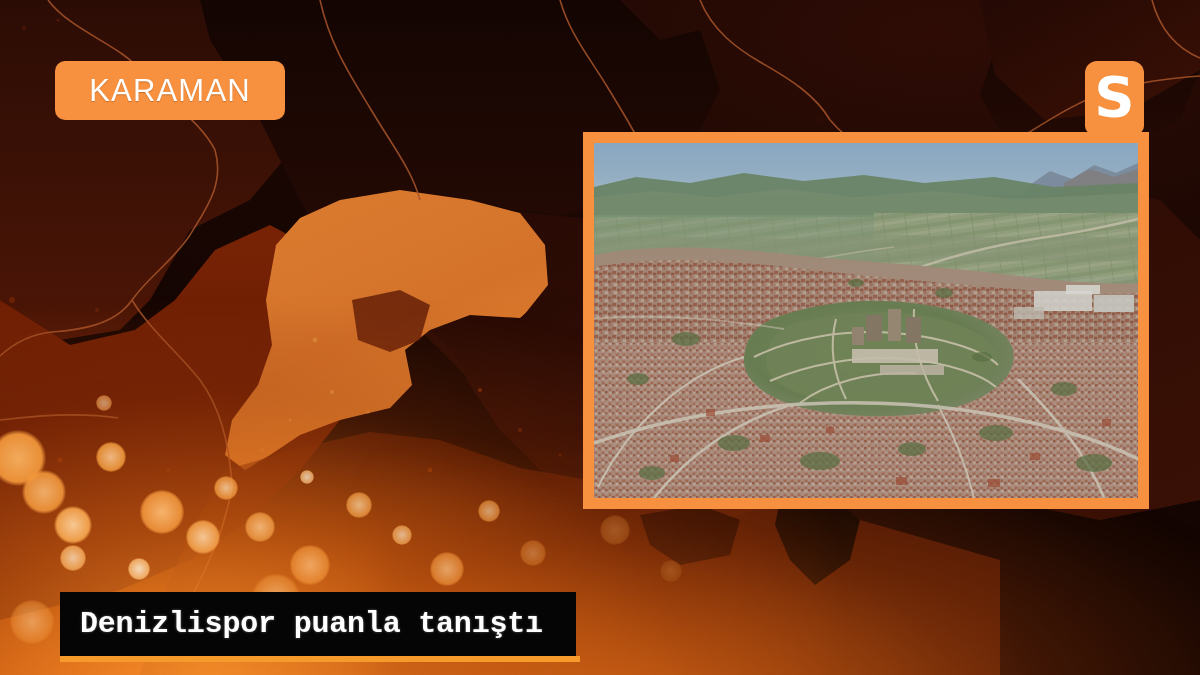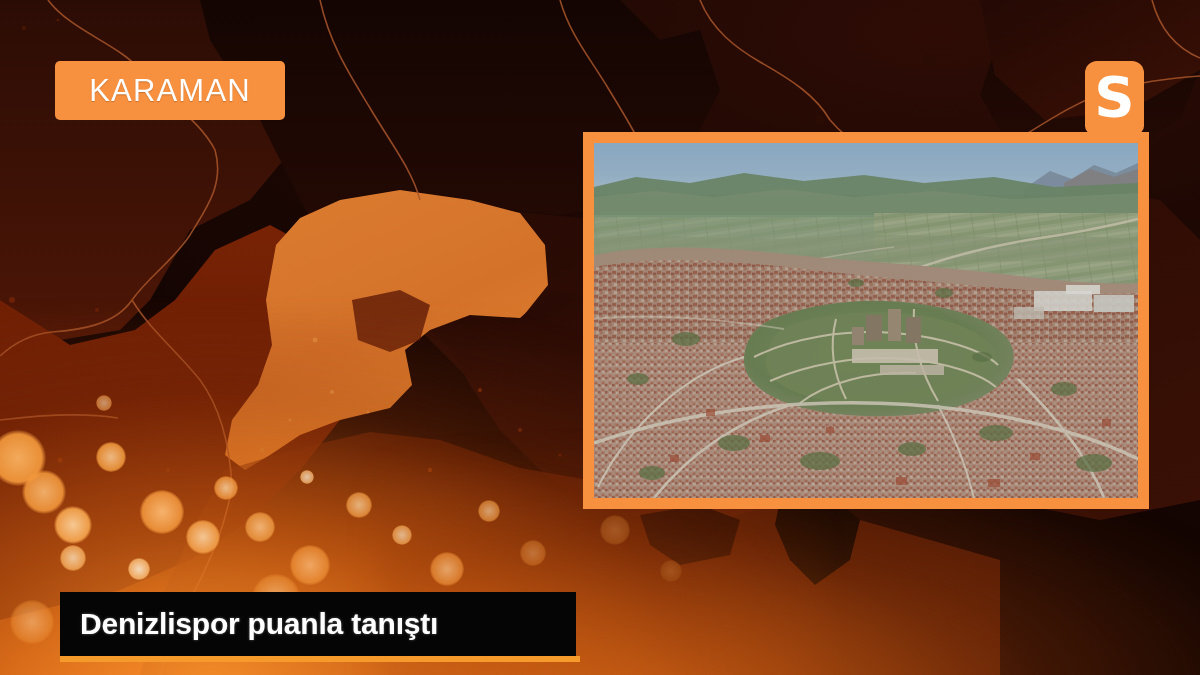--- a/index.html
+++ b/index.html
@@ -37,21 +37,21 @@
     filter:blur(16px);
   }
 
   
   .city-badge{
     position:absolute;left:55px;top:61px;
     min-width:230px;height:59px;
     box-sizing:border-box;
     display:flex;align-items:center;justify-content:center;
     padding:0 22px;
-    border-radius:5px;
+    border-radius:10px;
     color:#fff;
     font-size:31px;
     letter-spacing:1.2px;
     font-weight:400;
     text-shadow:0 1px 1px rgba(120,50,0,.35);
   }
 
   
   .brand-logo{
     position:absolute;left:1085px;top:61px;
@@ -83,20 +83,21 @@
   .photo-svg{display:block;width:100%;height:100%;}
 
   
   .headline-bar{
     position:absolute;left:60px;top:592px;
     width:516px;height:64px;
     background:#050505;
     display:flex;align-items:center;
     box-sizing:border-box;
     padding-left:20px;
+    font-family:Liberation Mono, monospace;
   }
   .headline-text{
     color:#fff;
     font-size:30px;
     font-weight:bold;
     letter-spacing:-.2px;
     white-space:nowrap;
     text-shadow:0 0 3px rgba(255,255,255,.35);
   }
   .headline-rule{

